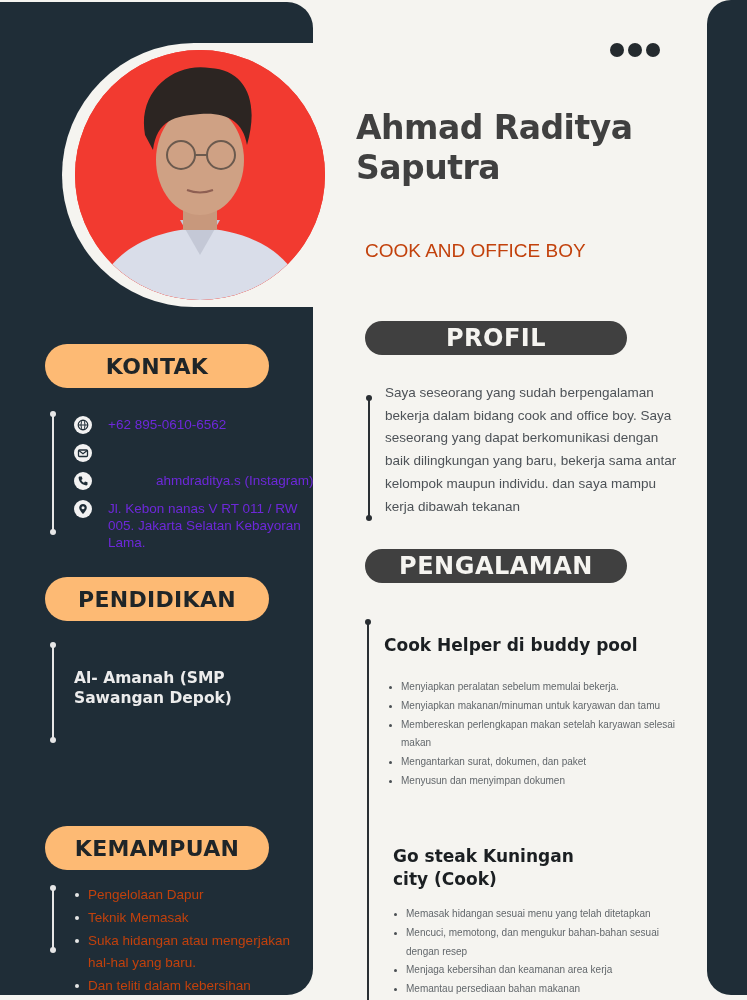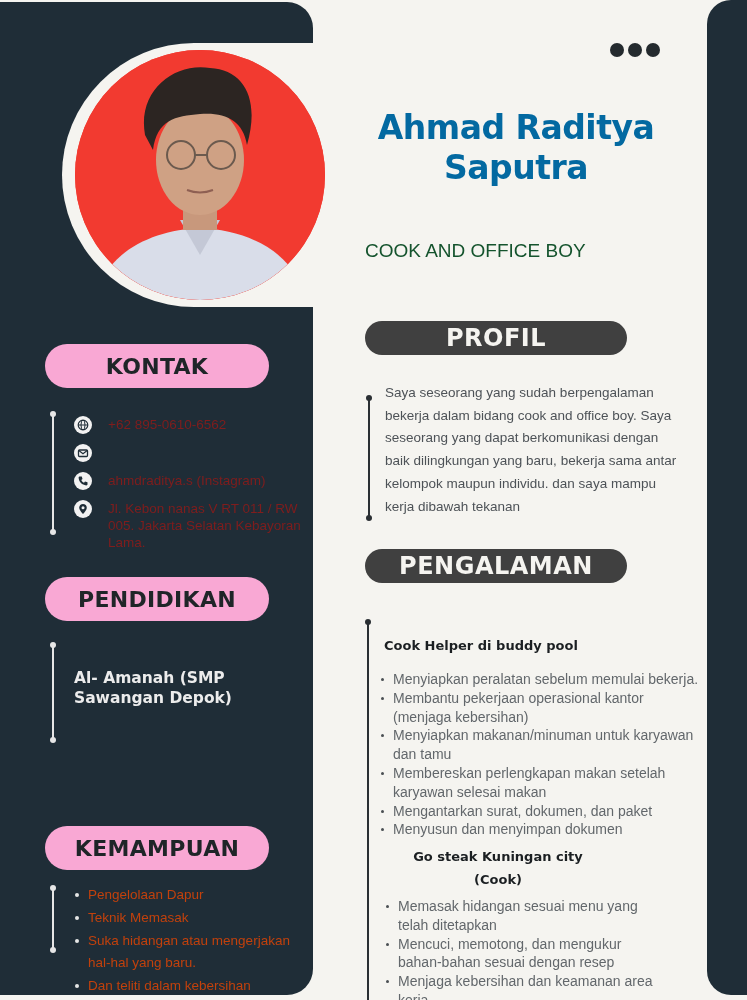--- a/index.html
+++ b/index.html
@@ -23,63 +23,63 @@
   }
   .right-bar {
     position:absolute; left:707px; top:0; width:40px; height:995px;
     background:#1f2d37; border-radius:24px 0 0 24px;
   }
   .dots { position:absolute; left:610px; top:43px; display:flex; gap:4px; }
   .dots span { width:14px; height:14px; border-radius:50%; background:#242a2e; display:block; }
 
   .name {
     position:absolute; left:356px; top:108px; width:320px;
-    font-size:33px; line-height:40px; font-weight:bold; color:#0369a1;
-    font-family:"DejaVu Sans", sans-serif; letter-spacing:-0.5px;text-align:center;
+    font-size:33px; line-height:40px; font-weight:bold; color:#404040;
+    font-family:"DejaVu Sans", sans-serif; letter-spacing:-0.5px;
   }
   .role {
-    position:absolute; left:365px; top:240px; font-size:19px; color:#14532d;
+    position:absolute; left:365px; top:240px; font-size:19px; color:#c2410c;
   }
   .pill-light {
     position:absolute; left:45px; width:224px; height:44px; border-radius:22px;
-    background:#f9a8d4; color:#1f2528; font-weight:bold; font-size:22px;
+    background:#fdba74; color:#1f2528; font-weight:bold; font-size:22px;
     display:flex; align-items:center; justify-content:center;
     font-family:"DejaVu Sans", sans-serif; letter-spacing:0.3px;
   }
   .pill-dark {
     position:absolute; left:365px; width:262px; height:34px; border-radius:23px;
     background:#404040; color:#f5f4f0; font-weight:bold; font-size:24px;
     display:flex; align-items:center; justify-content:center;
     font-family:"DejaVu Sans", sans-serif; letter-spacing:0.5px;
   }
   .vline-light { position:absolute; left:52px; width:2px; background:#e6e6e6; }
   .vline-light::before, .vline-light::after {
     content:""; position:absolute; left:-2px; width:6px; height:6px; border-radius:50%; background:#e6e6e6;
   }
   .vline-light::before { top:-3px; } .vline-light::after { bottom:-3px; }
   .vline-dark { position:absolute; width:2px; background:#2a2f33; }
   .vline-dark::before, .vline-dark::after {
     content:""; position:absolute; left:-2px; width:6px; height:6px; border-radius:50%; background:#2a2f33;
   }
   .vline-dark::before { top:-3px; } .vline-dark::after { bottom:-3px; }
 
-  .contact-row { position:absolute; left:74px; display:flex; align-items:flex-start; color:#7f1d1d; font-size:13.5px; line-height:17px; }
+  .contact-row { position:absolute; left:74px; display:flex; align-items:flex-start; color:#6d28d9; font-size:13.5px; line-height:17px; }
   .ic { width:18px; height:18px; border-radius:50%; background:#f2f2f2; margin-right:16px; flex:none; display:flex; align-items:center; justify-content:center; }
   .ic svg { width:12px; height:12px; }
 
   .edu { position:absolute; left:74px; top:668px; color:#ececec; font-weight:bold; font-size:15.5px; line-height:20px; font-family:"DejaVu Sans", sans-serif; }
 
   .skills { position:absolute; left:72px; top:884px; margin:0; padding:0; list-style:none; color:#c2410c; font-size:13.5px; line-height:22.8px; width:240px; }
   .skills li { position:relative; padding-left:16px; }
   .skills li::before { content:""; position:absolute; left:3px; top:9px; width:4px; height:4px; border-radius:50%; background:#e6e6e6; }
 
   .profile-text { position:absolute; left:385px; top:382px; width:300px; color:#4d5257; font-size:13.5px; line-height:22.7px; }
 
-  .job-title { position:absolute; color:#1b1f22; font-weight:bold; font-size:13px; line-height:23px; font-family:"DejaVu Sans", sans-serif;text-align:center; }
-  .duties { position:absolute; margin:0; padding:0; list-style:none; color:#62676b; font-size:14px; line-height:18.8px; }
+  .job-title { position:absolute; color:#1b1f22; font-weight:bold; font-size:17px; line-height:23px; font-family:"DejaVu Sans", sans-serif; }
+  .duties { position:absolute; margin:8px; padding:0; list-style:none; color:#62676b; font-size:10px; line-height:18.8px; }
   .duties li { position:relative; padding-left:14px; }
   .duties li::before { content:""; position:absolute; left:2px; top:8px; width:3px; height:3px; border-radius:50%; background:#4a4f53; }
 </style>
 </head>
 <body>
 
 <div class="left-panel"></div>
 <div class="photo-cutout"></div>
 <div class="right-bar"></div>
 
@@ -121,21 +121,21 @@
   <span>+62 895-0610-6562</span>
 </div>
 <div class="contact-row" style="top:444px;">
   <span class="ic">
     <svg viewBox="0 0 12 12">
         <rect x="1.5" y="3" width="9" height="6.5" rx="1" fill="none" stroke="#1f2d37" stroke-width="1.3"></rect>
         <path d="M1.8 3.5 L6 6.8 L10.2 3.5" fill="none" stroke="#1f2d37" stroke-width="1.2"></path>
       </svg>
   </span>
 </div>
-<div class="contact-row" style="top:472px;">
+<div class="contact-row" style="top:472px;gap:48px;">
   <span class="ic">
     <svg viewBox="0 0 12 12">
         <path d="M3 1.5 L4.8 1.5 L5.5 4 L4.3 5 C5 6.6 5.6 7.2 7 7.8 L8 6.6 L10.5 7.3 L10.5 9.2 C10.5 9.8 10 10.4 9.2 10.4 C5 10 2 7 1.6 2.8 C1.6 2 2.2 1.5 3 1.5 Z" fill="#1f2d37"></path>
       </svg>
   </span>
   <span>ahmdraditya.s (Instagram)</span>
 </div>
 <div class="contact-row" style="top:500px;width:235px;">
   <span class="ic">
     <svg viewBox="0 0 12 12">
@@ -162,21 +162,20 @@
 <div class="pill-dark" style="top:321px;">PROFIL</div>
 <div class="vline-dark" style="left:368px;top:398px;height:120px;"></div>
 <div class="profile-text">Saya seseorang yang sudah berpengalaman bekerja dalam bidang cook and office boy. Saya seseorang yang dapat berkomunikasi dengan baik dilingkungan yang baru, bekerja sama antar kelompok maupun individu. dan saya mampu kerja dibawah tekanan</div>
 
 <div class="pill-dark" style="top:549px;">PENGALAMAN</div>
 <div class="vline-dark" style="left:367px;top:622px;height:390px;"></div>
 
 <div class="job-title" style="left:384px;top:634px;">Cook Helper di buddy pool</div>
 <ul class="duties" style="left:379px;top:670px;width:330px;">
   <li>Menyiapkan peralatan sebelum memulai bekerja.</li>
-  <li style="width:300px;">Membantu pekerjaan operasional kantor (menjaga kebersihan)</li>
   <li>Menyiapkan makanan/minuman untuk karyawan dan tamu</li>
   <li style="width:300px;">Membereskan perlengkapan makan setelah karyawan selesai makan</li>
   <li>Mengantarkan surat, dokumen, dan paket</li>
   <li>Menyusun dan menyimpan dokumen</li>
 </ul>
 
 <div class="job-title" style="left:393px;top:845px;width:210px;">Go steak Kuningan city (Cook)</div>
 <ul class="duties" style="left:384px;top:897px;width:290px;">
   <li style="width:250px;">Memasak hidangan sesuai menu yang telah ditetapkan</li>
   <li style="width:270px;">Mencuci, memotong, dan mengukur bahan-bahan sesuai dengan resep</li>

